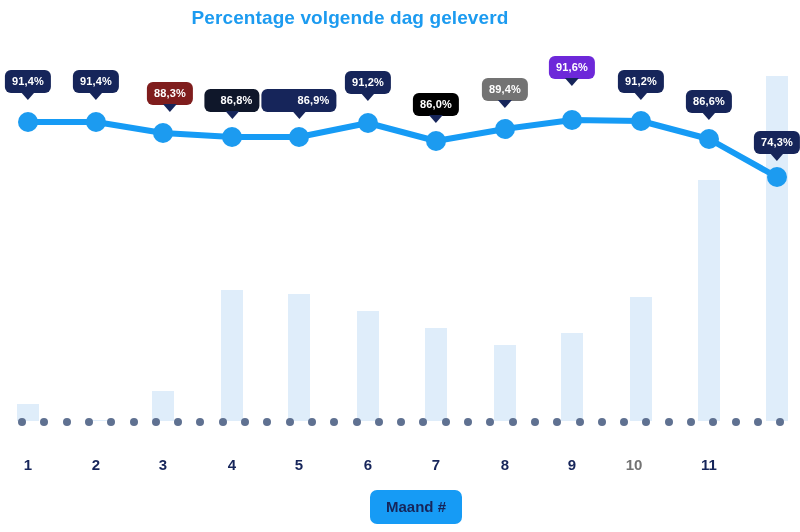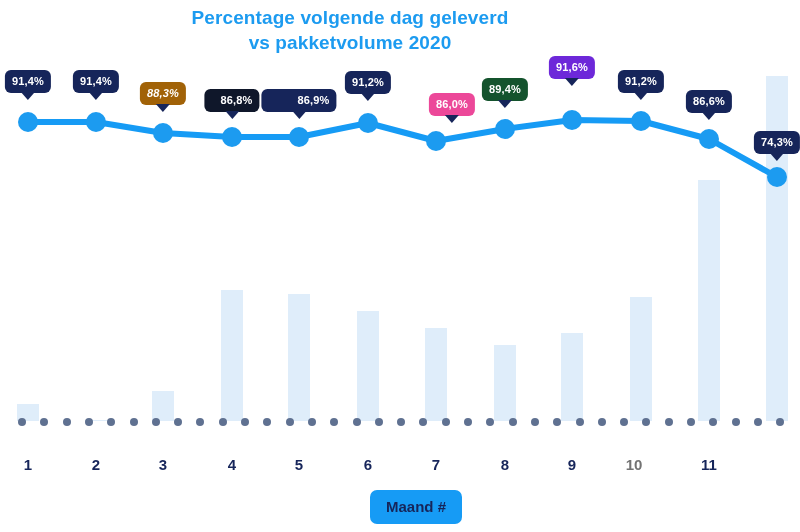--- a/index.html
+++ b/index.html
@@ -110,21 +110,20 @@
     user-select:none;
   }
 </style>
 </head>
 <body>
 
 <div id="chart-root">
 
   <div class="chart-title">
     <span class="t-line">Percentage volgende dag geleverd</span>
-    <span class="t-line">vs pakketvolume 2020</span>
   </div>
 
   <div class="plot">
     <div id="bars-layer">
         <div class="bar" style="left: 17px; top: 404px; height: 17px; background: rgb(223, 237, 250);"></div>
         <div class="bar" style="left: 85px; top: 420px; height: 1px; background: rgb(223, 237, 250);"></div>
         <div class="bar" style="left: 152px; top: 391px; height: 30px; background: rgb(223, 237, 250);"></div>
         <div class="bar" style="left: 221px; top: 290px; height: 131px; background: rgb(223, 237, 250);"></div>
         <div class="bar" style="left: 288px; top: 294px; height: 127px; background: rgb(223, 237, 250);"></div>
         <div class="bar" style="left: 357px; top: 311px; height: 110px; background: rgb(223, 237, 250);"></div>
@@ -183,26 +182,26 @@
         <circle cx="436" cy="141" r="10" fill="#1C9BF0"></circle>
         <circle cx="505" cy="129" r="10" fill="#1C9BF0"></circle>
         <circle cx="572" cy="120" r="10" fill="#1C9BF0"></circle>
         <circle cx="641" cy="121" r="10" fill="#1C9BF0"></circle>
         <circle cx="709" cy="139" r="10" fill="#1C9BF0"></circle>
         <circle cx="777" cy="177" r="10" fill="#1C9BF0"></circle>
       </svg>
     <div id="tips-layer">
         <div class="tip" style="left: 28px; top: 70px; background: rgb(22, 37, 90); color: rgb(255, 255, 255);">91,4%</div>
         <div class="tip" style="left: 96px; top: 70px; background: rgb(22, 37, 90); color: rgb(255, 255, 255);">91,4%</div>
-        <div class="tip" style="left: 163px; top: 82px; background: #a16207; color: rgb(255, 255, 255); font-style: italic;">88,3%</div>
+        <div class="tip" style="left: 170px; top: 82px; background: #7f1d1d; color: rgb(255, 255, 255);">88,3%</div>
         <div class="tip" style="left: 232px; top: 89px; background: #0f172a; color: rgb(255, 255, 255); padding-left: 16px;">86,8%</div>
         <div class="tip" style="left: 299px; top: 89px; background: rgb(22, 37, 90); color: rgb(255, 255, 255); padding-left: 36px;">86,9%</div>
         <div class="tip" style="left: 368px; top: 71px; background: rgb(22, 37, 90); color: rgb(255, 255, 255);">91,2%</div>
-        <div class="tip" style="left: 436px; top: 93px; background: #ec4899; color: rgb(255, 255, 255); margin-left: 16px;">86,0%</div>
-        <div class="tip" style="left: 505px; top: 78px; background: #14532d; color: rgb(255, 255, 255);">89,4%</div>
+        <div class="tip" style="left: 436px; top: 93px; background: #000000; color: rgb(255, 255, 255);">86,0%</div>
+        <div class="tip" style="left: 505px; top: 78px; background: #737373; color: rgb(255, 255, 255);">89,4%</div>
         <div class="tip" style="left: 572px; top: 56px; background: #6d28d9; color: rgb(255, 255, 255);">91,6%</div>
         <div class="tip" style="left: 641px; top: 70px; background: rgb(22, 37, 90); color: rgb(255, 255, 255);">91,2%</div>
         <div class="tip" style="left: 709px; top: 90px; background: rgb(22, 37, 90); color: rgb(255, 255, 255);">86,6%</div>
         <div class="tip" style="left: 777px; top: 131px; background: rgb(22, 37, 90); color: rgb(255, 255, 255);">74,3%</div>
       </div>
   </div>
 
   <div class="xaxis" id="xaxis">
       <div class="xtick" style="left: 28px; color: rgb(22, 37, 90);">1</div>
       <div class="xtick" style="left: 96px; color: rgb(22, 37, 90);">2</div>

